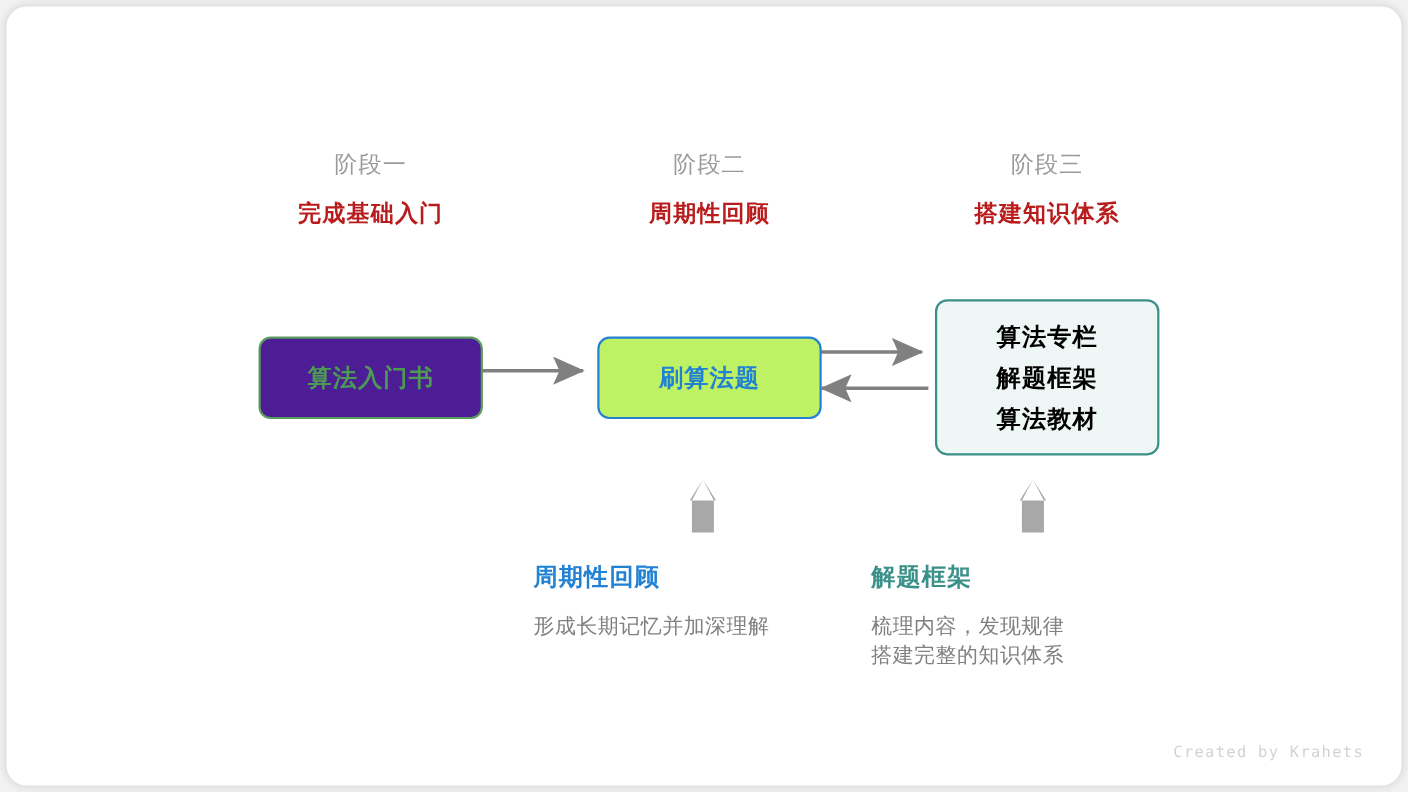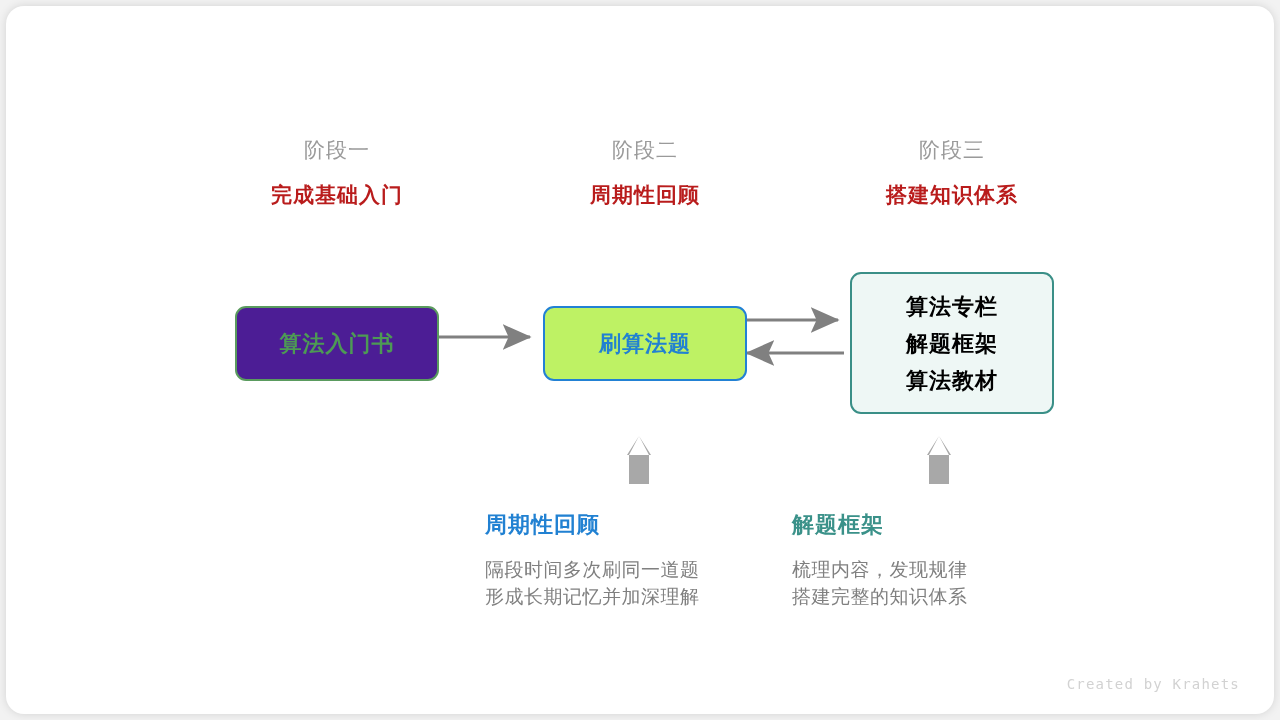--- a/index.html
+++ b/index.html
@@ -197,21 +197,20 @@
 
     <div class="node-box" id="box-resources">
       <div class="res-line">算法专栏</div>
       <div class="res-line">解题框架</div>
       <div class="res-line">算法教材</div>
     </div>
 
     <div class="annotation" id="ann-review">
       <div class="ann-title">周期性回顾</div>
       <div class="ann-desc">
-        <div>隔段时间多次刷同一道题</div>
         <div>形成长期记忆并加深理解</div>
       </div>
     </div>
 
     <div class="annotation" id="ann-summary">
       <div class="ann-title">解题框架</div>
       <div class="ann-desc">
         <div>梳理内容，发现规律</div>
         <div>搭建完整的知识体系</div>
       </div>

